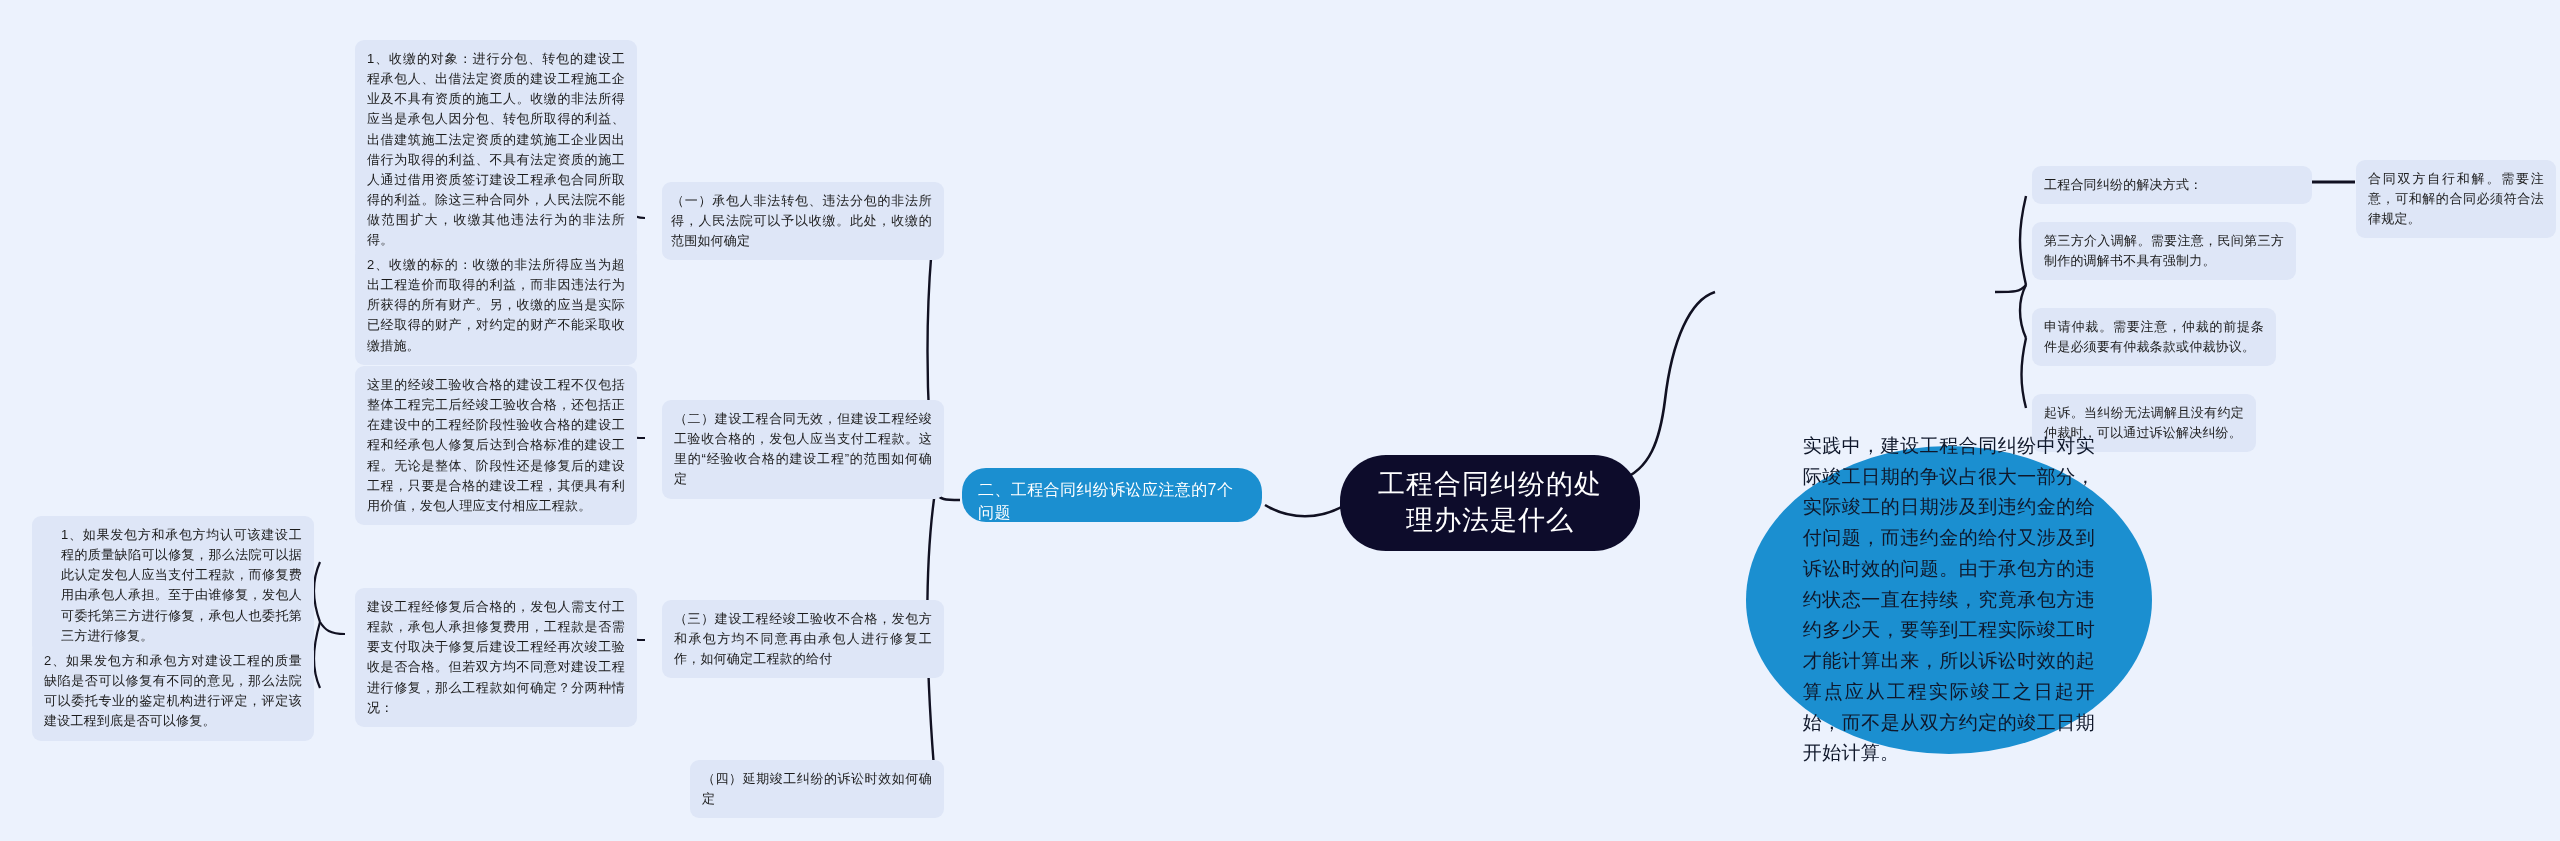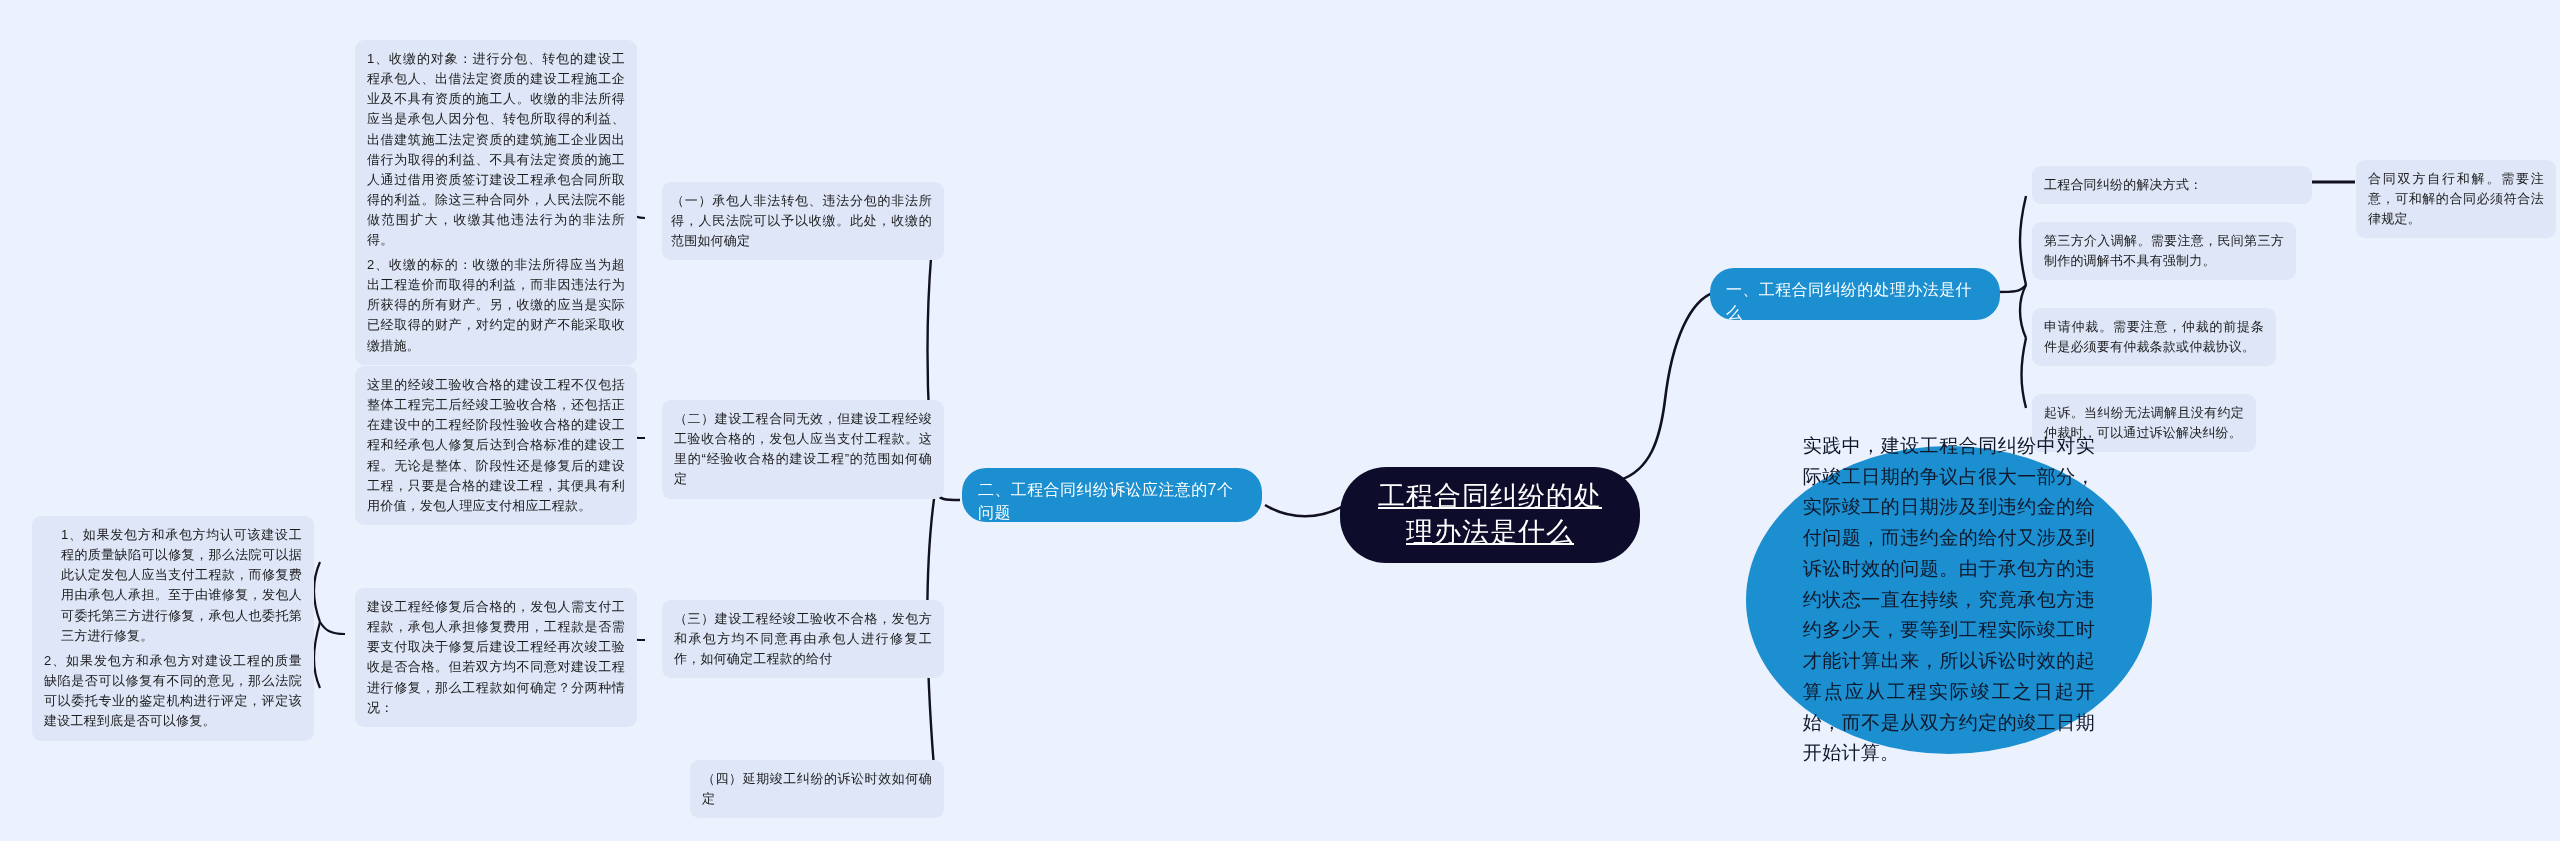--- a/index.html
+++ b/index.html
@@ -98,27 +98,24 @@
 
     <path d="M645 438 C 628 438, 622 436, 615 432" fill="none" stroke="#111122" stroke-width="2.2"></path>
 
     <path d="M645 640 C 628 640, 622 638, 615 634" fill="none" stroke="#111122" stroke-width="2.2"></path>
 
     <path d="M345 634 C 330 634, 325 630, 320 622" fill="none" stroke="#111122" stroke-width="2.2"></path>
     <path d="M320 622 C 312 600, 312 580, 320 562" fill="none" stroke="#111122" stroke-width="2.2"></path>
     <path d="M320 622 C 312 650, 312 670, 320 688" fill="none" stroke="#111122" stroke-width="2.2"></path>
   </svg>
 
-  <div class="center-node" style="left:1340px;top:467px;width:300px;height:96px;text-decoration:underline;">
+  <div class="center-node" style="left:1340px;top:455px;width:300px;height:96px;">
     <span>工程合同纠纷的处理办法是什么</span>
   </div>
 
-  <div class="branch-node" style="left:1710px;top:268px;width:290px;height:52px;">
-    <span>一、工程合同纠纷的处理办法是什么</span>
-  </div>
 
   <div class="node leaf" style="left:2032px;top:166px;width:280px;">
     <span>工程合同纠纷的解决方式：</span>
   </div>
 
   <div class="node leaf" style="left:2356px;top:160px;width:200px;">
     <span>合同双方自行和解。需要注意，可和解的合同必须符合法律规定。</span>
   </div>
 
   <div class="node leaf" style="left:2032px;top:222px;width:264px;">

